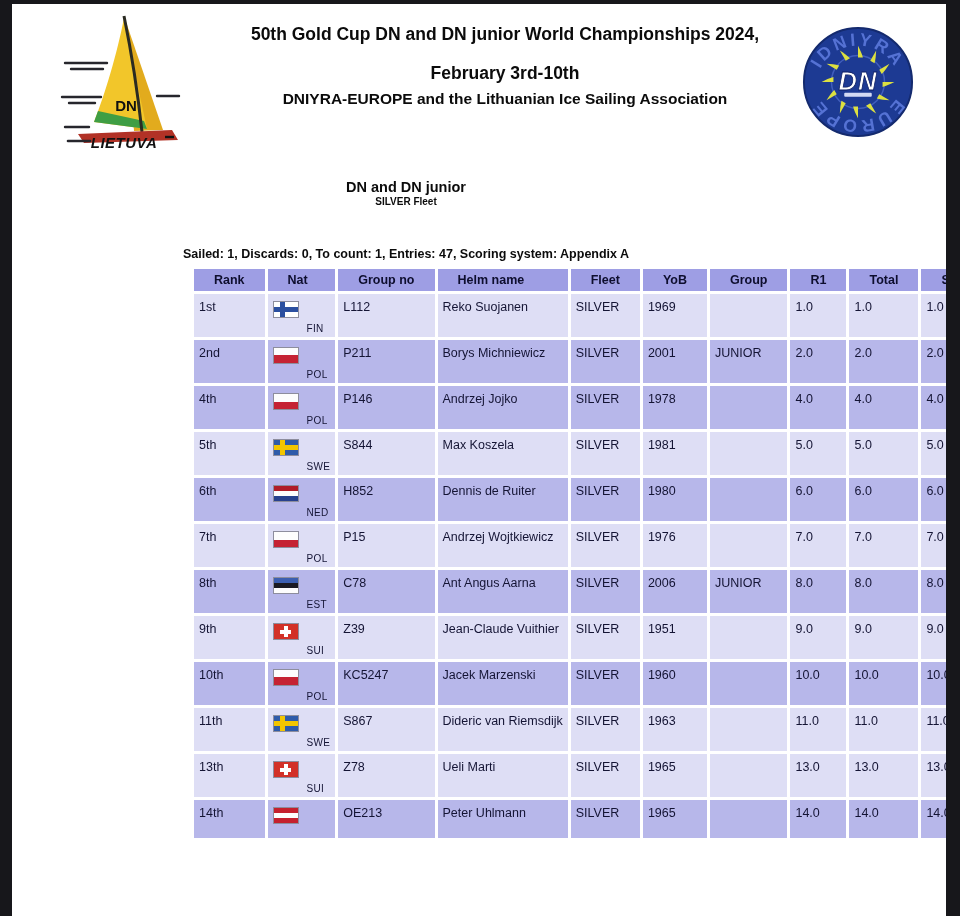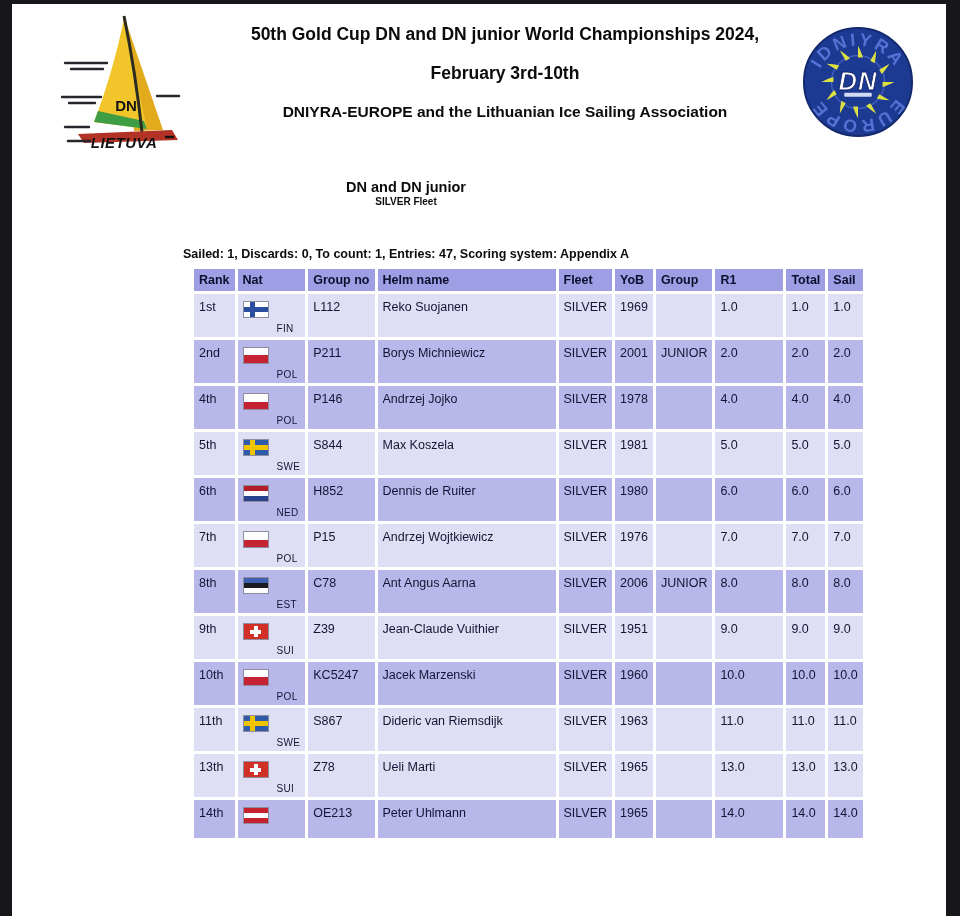--- a/index.html
+++ b/index.html
@@ -9,38 +9,38 @@
     font-family:"Liberation Sans", sans-serif;
   }
   .edge{position:absolute;background:#17171b;z-index:9;}
   .edge-top{top:0;left:0;width:960px;height:4px;}
   .edge-left{top:0;left:0;width:12px;height:916px;}
   .edge-right{top:0;right:0;width:14px;height:916px;}
 
   
   .header-text{position:absolute;left:190px;top:7px;width:630px;text-align:center;}
   .title-line{font-size:17.5px;font-weight:bold;line-height:1.3;color:#0b0b0b;margin-top:16px;}
-  .subtitle{margin-top:18px;font-size:15.5px;font-weight:bold;color:#0b0b0b;}
+  .subtitle{margin-top:5px;font-size:15.5px;font-weight:bold;color:#0b0b0b;}
 
   .logo-left{position:absolute;left:60px;top:10px;width:124px;height:140px;}
   .logo-right{position:absolute;left:801px;top:24px;width:114px;height:116px;}
   svg text{font-family:"Liberation Sans", sans-serif;}
 
   
   .mid{position:absolute;left:0;width:812px;text-align:center;font-weight:bold;color:#0b0b0b;}
   .class-heading{top:179px;font-size:14.5px;}
   .fleet-heading{top:196px;font-size:10px;}
   .summary-line{top:247px;font-size:12.5px;}
 
   
   .results{position:absolute;left:191px;top:266px;}
   table{border-collapse:separate;border-spacing:3px;table-layout:fixed;}
   th{
     background:#9e9ee4;font-size:12.5px;font-weight:bold;text-align:left;
-    padding:4px 5px;height:14px;box-sizing:border-box;white-space:nowrap;color:#0e0e2e;margin-left:32px;
+    padding:4px 20px;height:14px;box-sizing:border-box;white-space:nowrap;color:#0e0e2e;margin-left:32px;
   }
   td{
     font-size:12.5px;padding:6px 5px 2px;vertical-align:top;height:38px;
     box-sizing:border-box;white-space:nowrap;overflow:hidden;color:#141434;
   }
   tr.light td{background:#dedef5;}
   tr.dark td{background:#b7b7ea;}
   .col-rank{width:38px}.col-nat{width:28px}.col-sail_no{width:48px}
   .col-helm_name{width:178px}.col-fleet{width:48px}.col-yob{width:34px}
   .col-group{width:50px}.col-r1{width:68px}.col-total{width:32px}.col-nett{width:28px}

